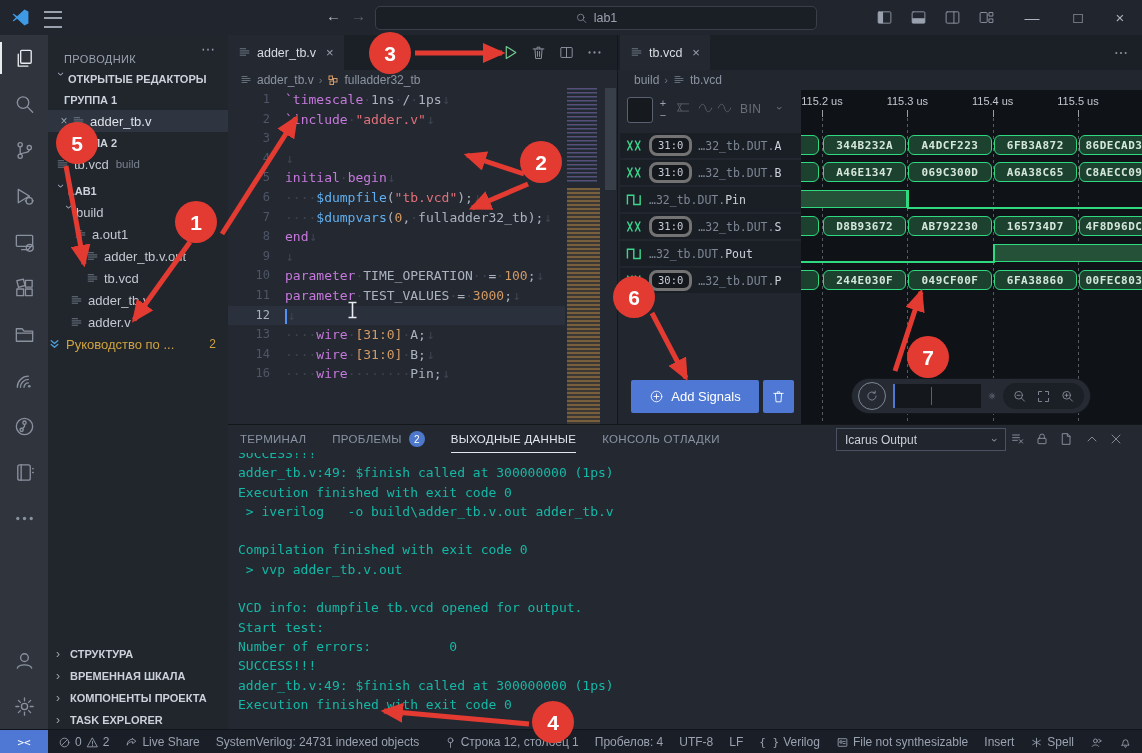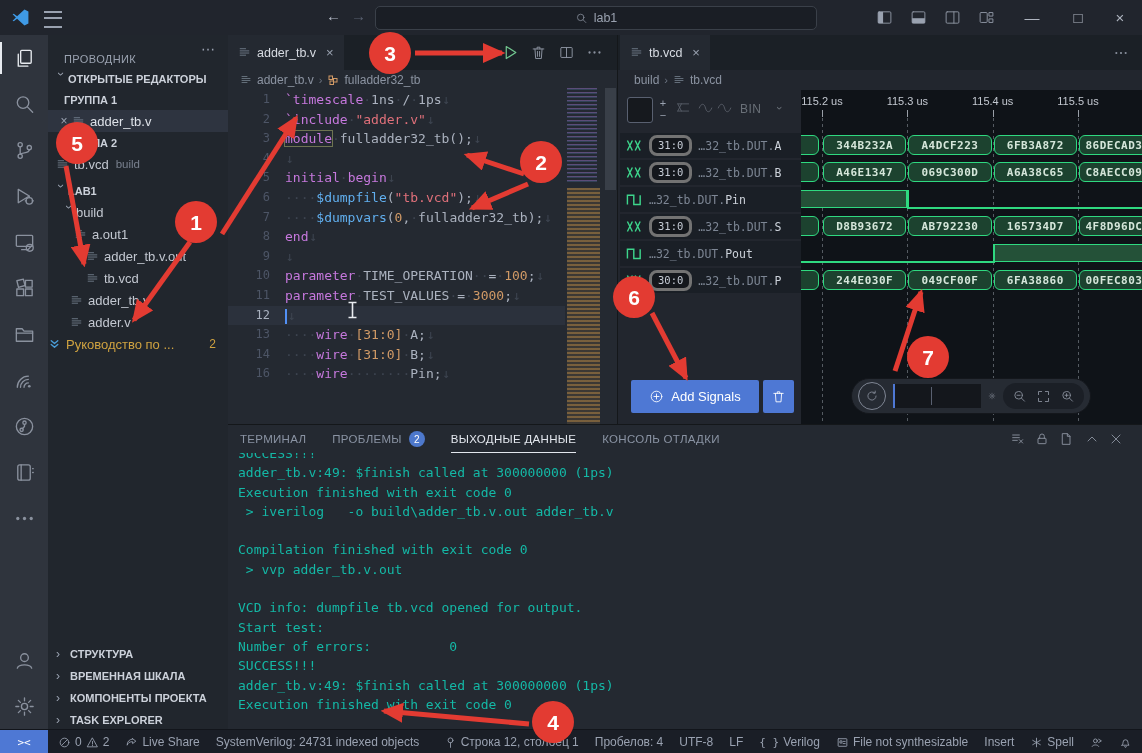--- a/index.html
+++ b/index.html
@@ -485,21 +485,21 @@
             <rect x="4" y="4" width="7" height="7"></rect>
             <rect x="13" y="9" width="7" height="7"></rect>
             <rect x="6" y="14" width="7" height="7"></rect>
           </g>
         </svg>
       <span>fulladder32_tb</span>
     </div>
     <div id="code">
         <div class="cl"><span class="ln">1</span><span class="ct"><span class="t-kw">`timescale</span><span class="t-ws">·</span><span class="t-pl">1ns</span><span class="t-ws">·</span><span class="t-pl">/</span><span class="t-ws">·</span><span class="t-pl">1ps</span><span class="eol">↓</span></span></div>
         <div class="cl"><span class="ln">2</span><span class="ct"><span class="t-kw">`include</span><span class="t-ws">·</span><span class="t-str">"adder.v"</span><span class="eol">↓</span></span></div>
-        <div class="cl"><span class="ln">3</span><span class="ct"><span class="t-kwb">module</span><span class="t-ws">·</span><span class="t-pl">fulladder32_tb();</span><span class="eol">↓</span></span></div>
+        <div class="cl"><span class="ln">3</span></div>
         <div class="cl"><span class="ln">4</span><span class="ct"><span class="eol">↓</span></span></div>
         <div class="cl"><span class="ln">5</span><span class="ct"><span class="t-kw">initial</span><span class="t-ws">·</span><span class="t-kw">begin</span><span class="eol">↓</span></span></div>
         <div class="cl"><span class="ln">6</span><span class="ct"><span class="t-ws">····</span><span class="t-fn">$dumpfile</span><span class="t-pl">(</span><span class="t-str">"tb.vcd"</span><span class="t-pl">);</span><span class="eol">↓</span></span></div>
         <div class="cl"><span class="ln">7</span><span class="ct"><span class="t-ws">····</span><span class="t-fn">$dumpvars</span><span class="t-pl">(</span><span class="t-num">0</span><span class="t-pl">,</span><span class="t-ws">·</span><span class="t-pl">fulladder32_tb</span><span class="t-pl">);</span><span class="eol">↓</span></span></div>
         <div class="cl"><span class="ln">8</span><span class="ct"><span class="t-kw">end</span><span class="eol">↓</span></span></div>
         <div class="cl"><span class="ln">9</span><span class="ct"><span class="eol">↓</span></span></div>
         <div class="cl"><span class="ln">10</span><span class="ct"><span class="t-kw">parameter</span><span class="t-ws">·</span><span class="t-pl">TIME_OPERATION</span><span class="t-ws">··</span><span class="t-pl">=</span><span class="t-ws">·</span><span class="t-num">100</span><span class="t-pl">;</span><span class="eol">↓</span></span></div>
         <div class="cl"><span class="ln">11</span><span class="ct"><span class="t-kw">parameter</span><span class="t-ws">·</span><span class="t-pl">TEST_VALUES</span><span class="t-ws">·</span><span class="t-pl">=</span><span class="t-ws">·</span><span class="t-num">3000</span><span class="t-pl">;</span><span class="eol">↓</span></span></div>
         <div class="cl cur"><span class="ln">12</span><span class="ct"><span class="cursorbar"></span><span class="eol">↓</span></span></div>
         <div class="cl"><span class="ln">13</span><span class="ct"><span class="t-ws">····</span><span class="t-kw">wire</span><span class="t-ws">·</span><span class="t-num">[31:0]</span><span class="t-ws">·</span><span class="t-pl">A;</span><span class="eol">↓</span></span></div>
@@ -759,20 +759,24 @@
       <div class="ttab">
           <span>ПРОБЛЕМЫ</span>
           <span class="tbadge">2</span>
         </div>
       <div class="ttab active">
           <span>ВЫХОДНЫЕ ДАННЫЕ</span>
         </div>
       <div class="ttab">
           <span>КОНСОЛЬ ОТЛАДКИ</span>
         </div>
+      <div class="term-select">
+        <span>Icarus Output</span>
+        <span style="transform:rotate(90deg);font-size:11px;color:#8a93a3">›</span>
+      </div>
       <svg class="term-ic" style="left:782px" viewBox="0 0 24 24">
           <g class="ic">
             <path d="M4 6h10M4 10h10M4 14h7M14 13l5 5M19 13l-5 5"></path>
           </g>
         </svg>
       <svg class="term-ic" style="left:806px" viewBox="0 0 24 24">
           <g class="ic">
             <rect x="6" y="11" width="12" height="8" rx="1"></rect>
             <path d="M8.5 11V8a3.5 3.5 0 0 1 7 0v3"></path>
           </g>

